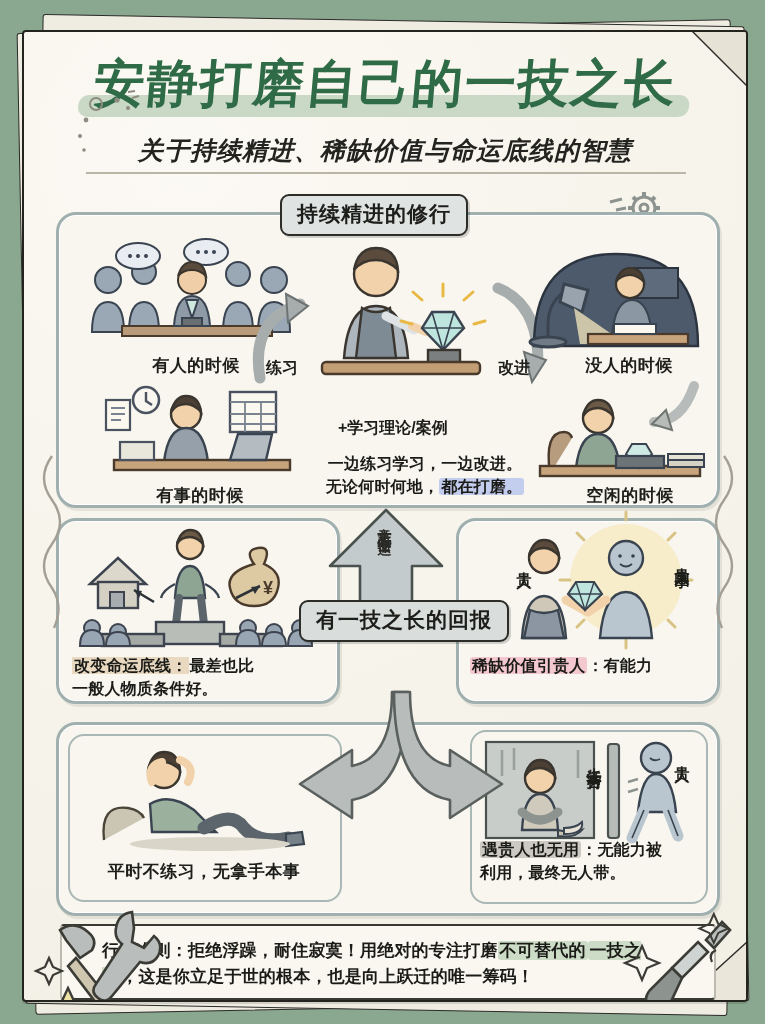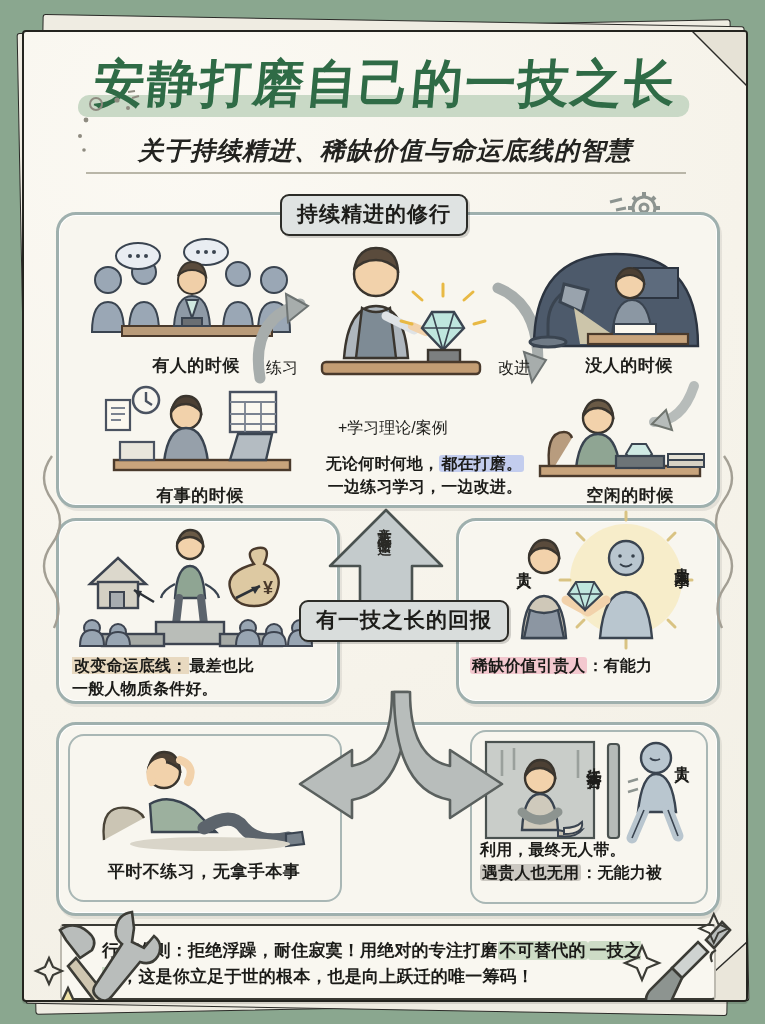--- a/index.html
+++ b/index.html
@@ -82,21 +82,21 @@
     box-shadow:inset 0 0 0 1px #fff, 2px 3px 0 rgba(0,0,0,.07);
   }
   #panel1{left:32px;top:180px;width:658px;height:290px;}
   #panel2a{left:32px;top:486px;width:278px;height:180px;}
   #panel2b{left:432px;top:486px;width:258px;height:180px;}
   #panel3{left:32px;top:690px;width:658px;height:188px;}
   #panel3a{left:44px;top:702px;width:270px;height:164px;background:#f8f6ef;border:2.5px solid #a9b7b5;border-radius:16px;}
   #panel3b{left:446px;top:698px;width:234px;height:170px;background:#f8f6ef;border:2.5px solid #a9b7b5;border-radius:16px;}
 
   .cap{position:absolute;font-size:17px;font-weight:700;color:#1d1d1a;text-align:center;letter-spacing:.5px;}
-  .cyc{position:absolute;font-size:16px;font-weight:400;color:#1d1d1a;}
+  .cyc{position:absolute;font-size:16px;font-weight:700;color:#1d1d1a;}
 
   
   .hl-blue{background:#c3cdee;border-radius:3px;padding:0 2px;}
   .hl-tan{background:#e8d9c0;border-radius:0;padding:0 2px;}
   .hl-pink{background:#f3c8cf;border-radius:3px;padding:0 2px;}
   .hl-gray{background:#ccc9c2;border-radius:3px;padding:0 2px;}
   .hl-green{background:#cddcc6;border-radius:3px;padding:0 2px;}
 
   .body-txt{position:absolute;font-size:16px;font-weight:700;color:#1b1b18;line-height:1.45;letter-spacing:.2px;}
 
@@ -261,24 +261,24 @@
       <path d="M69 28 q4-16 15-16 q13 0 15 16 q-7-8-15-8 q-10 0-15 8z" fill="#4c4034" stroke="#3a352e" stroke-width="2.4"></path>
       <path d="M62 78 q4-34 22-34 q18 0 22 34z" fill="#96a0aa" stroke="#3a4450" stroke-width="2.4"></path>
       <rect x="12" y="76" width="176" height="10" fill="#c8a47c" stroke="#4a3a2c" stroke-width="2.4"></rect>
       <path d="M128 76 l8-26 h34 l-6 26z" fill="#b4bcc2" stroke="#3a4450" stroke-width="2.4"></path>
       <rect x="18" y="58" width="34" height="18" fill="#e9e6dc" stroke="#4a5260" stroke-width="2.2"></rect>
     </svg>
     <div class="cap" style="left:86px;top:452px;width:180px">有事的时候</div>
 
     <div class="cyc" style="left:314px;top:386px">+学习理论/案例</div>
     <div class="body-txt" style="left:276px;top:420px;width:250px;text-align:center">
+      <div>一边练习学习，一边改进。</div>
       <div>
         <span>无论何时何地，</span><span class="hl-blue">都在打磨。</span>
       </div>
-      <div>一边练习学习，一边改进。</div>
     </div>
 
     <svg class="fig" style="left:498px;top:360px" width="186" height="92">
       <path d="M28 82 q-6-42 14-42 q6 0 8 6" fill="#b89c7e" stroke="#4a3a2c" stroke-width="2.4"></path>
       <circle cx="76" cy="26" r="15" fill="#f2d2ab" stroke="#3a352e" stroke-width="2.4"></circle>
       <path d="M61 24 q4-16 15-16 q13 0 15 16 q-7-8-15-8 q-10 0-15 8z" fill="#6a5a46" stroke="#3a352e" stroke-width="2.4"></path>
       <path d="M54 76 q4-34 22-34 q18 0 22 34z" fill="#8fa593" stroke="#3a4450" stroke-width="2.4"></path>
       <rect x="18" y="74" width="160" height="10" fill="#c8a47c" stroke="#4a3a2c" stroke-width="2.4"></rect>
       <path d="M110 52 l14 0 l6 10 l-13 14 l-13-14z" fill="#cfeae4" stroke="#3a4450" stroke-width="2"></path>
       <rect x="94" y="64" width="48" height="12" fill="#6d7477" stroke="#3a4450" stroke-width="2.2"></rect>
@@ -400,22 +400,22 @@
       <path d="M144 42 l10 -3 M144 52 l10 -3" stroke="#8d9490" stroke-width="2.4" fill="none"></path>
       <circle cx="172" cy="18" r="15" fill="#b9c6cf" stroke="#3a4450" stroke-width="2.4"></circle>
       <path d="M154 72 q4-38 18-38 q16 0 20 38z" fill="#b9c6cf" stroke="#3a4450" stroke-width="2.4"></path>
       <path d="M160 70 l-12 28 M184 70 l10 26" stroke="#b9c6cf" stroke-width="11" stroke-linecap="round"></path>
       <path d="M160 70 l-12 28 M184 70 l10 26" stroke="#3a4450" stroke-width="1.6" fill="none"></path>
       <path d="M166 18 q4 4 10 1" stroke="#3a4450" stroke-width="1.8" fill="none"></path>
     </svg>
     <div class="vlabel" style="left:560px;top:724px;height:82px">生活穷苦</div>
     <div class="vlabel" style="left:648px;top:722px;height:48px">贵人</div>
     <div class="body-txt" style="left:456px;top:806px;width:230px">
+      <div><span class="hl-gray">遇贵人也无用</span><span>：无能力被</span></div>
       <div>利用，最终无人带。</div>
-      <div><span class="hl-gray">遇贵人也无用</span><span>：无能力被</span></div>
     </div>
 
     <div class="banner"></div>
     <div class="banner-txt">
       <span>行动准则：拒绝浮躁，耐住寂寞！用绝对的专注打磨</span><span class="hl-green">不可替代的</span><span class="hl-green">一技之长</span><span>，这是你立足于世的根本，也是向上跃迁的唯一筹码！</span>
     </div>
 
     <svg class="deco" style="left:14px;top:884px" width="110" height="100">
       <g stroke="#3c3c36" stroke-width="2.6" fill="#b9bdbb">
         <path d="M22 14 q14-10 28 2 q10 8 4 18 l-12 8 l-14-18 z"></path>

